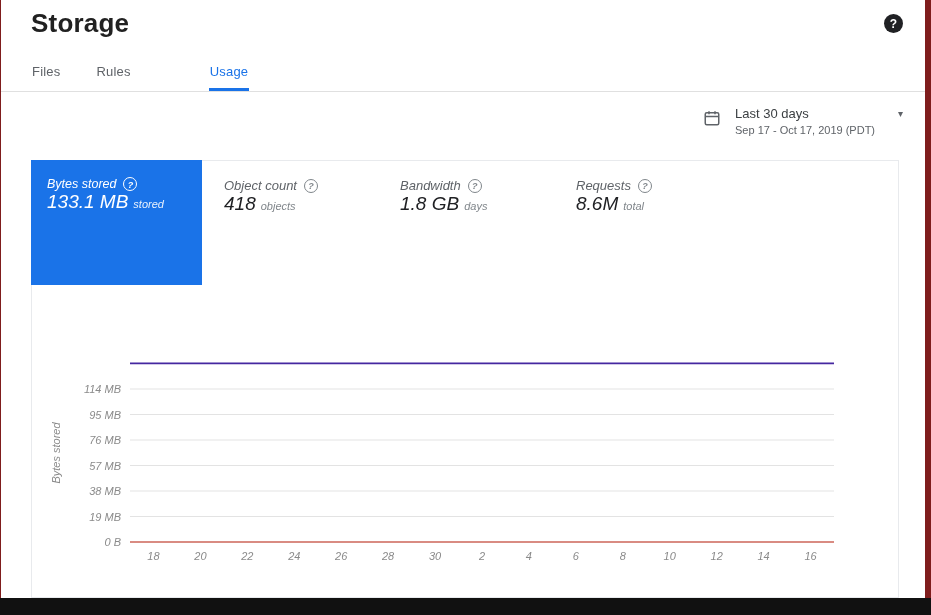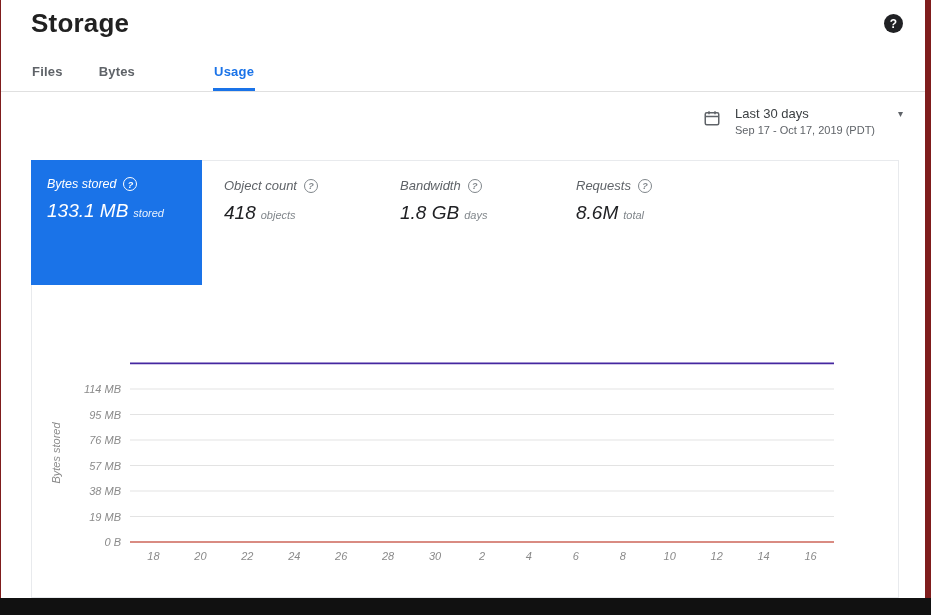--- a/index.html
+++ b/index.html
@@ -9,21 +9,21 @@
   .content { position: absolute; left: 1px; top: 0; width: 924px; height: 610px; background: #fff; }
 
   
   .header { position: absolute; top: 8px; left: 30px; right: 22px; display: flex; justify-content: space-between; align-items: flex-start; }
   .page-title { font-size: 26px; font-weight: 700; color: #212121; letter-spacing: 0.2px; }
   .help-btn { margin-top: 6px; width: 19px; height: 19px; border-radius: 50%; background: #202124; color: #fff;
               font-size: 12px; font-weight: 700; display: flex; align-items: center; justify-content: center; cursor: pointer; }
 
   
   .tabs { position: absolute; top: 56px; left: 0; right: 0; padding: 0 30px; display: flex; gap: 34px; border-bottom: 1px solid #e0e0e0; }
-  .tab { font-size: 13px; font-weight: 700; color: #5f6368; padding: 8px 1px 9px; border-bottom: 3px solid transparent; cursor: pointer; letter-spacing: .2px; }
+  .tab { font-size: 13px; font-weight: 400; color: #5f6368; padding: 8px 1px 9px; border-bottom: 3px solid transparent; cursor: pointer; letter-spacing: .2px; }
   .tab.active { color: #1a73e8; border-bottom-color: #1a73e8; margin-left: 43px; }
 
   
   .date-row { position: absolute; top: 106px; right: 22px; display: flex; align-items: flex-start; gap: 14px; }
   .cal-icon { margin-top: 3px; cursor: pointer; display: inline-flex; }
   .date-box { width: 168px; }
   .date-main { display: flex; justify-content: space-between; align-items: center; font-size: 13px; font-weight: 400; color: #3c4043; cursor: pointer; gap: 48px; }
   .caret { font-size: 10px; color: #5f6368; }
   .date-sub { margin-top: 3px; font-size: 11px; color: #5f6368; white-space: nowrap; }
 
@@ -32,21 +32,21 @@
 
   
   .metrics { position: absolute; top: -1px; left: -1px; right: 0; height: 125px; display: flex; }
   .metric { width: 176px; padding: 18px 0 0 22px; cursor: pointer; }
   .metric.selected { width: 171px; height: 125px; padding: 17px 0 0 16px; background: #1a73e8; color: #fff; }
   .metric-label-row { display: flex; align-items: center; font-size: 13px; color: #5f6368; }
   .metric.selected .metric-label-row { color: #fff; font-size: 12.5px; }
   .qmark { display: inline-flex; width: 14px; height: 14px; border-radius: 50%; border: 1.4px solid currentColor;
            align-items: center; justify-content: center; font-size: 9.5px; font-weight: 700; margin-left: 7px; color: #80868b; cursor: pointer; }
   .metric.selected .qmark { color: #fff; }
-  .metric-value-row { margin-top: 9px; display: flex; align-items: baseline; }
+  .metric-value-row { display: flex; align-items: baseline; }
   .metric-value { font-size: 19px; color: #202124; }
   .metric.selected .metric-value { color: #fff; }
   .metric-unit { font-size: 11px; color: #80868b; margin-left: 5px; }
   .metric.selected .metric-unit { color: rgba(255,255,255,0.9); }
 
   
   .chart { position: absolute; left: 12px; top: 168px; width: 846px; height: 255px; }
 </style>
 </head>
 <body>
@@ -54,21 +54,21 @@
 <div class="frame">
   <div class="content">
 
     <div class="header">
       <h1 class="page-title">Storage</h1>
       <span class="help-btn">?</span>
     </div>
 
     <nav class="tabs">
       <div class="tab">Files</div>
-      <div class="tab">Bytes</div>
+      <div class="tab">Rules</div>
       <div class="tab active">Usage</div>
     </nav>
 
     <div class="date-row">
       <span class="cal-icon">
         <svg width="18" height="18" viewBox="0 0 24 24" fill="none" stroke="#5f6368" stroke-width="2">
           <rect x="3" y="5" width="18" height="16" rx="2"></rect>
           <line x1="3" y1="10" x2="21" y2="10"></line>
           <line x1="8" y1="3" x2="8" y2="7"></line>
           <line x1="16" y1="3" x2="16" y2="7"></line>

